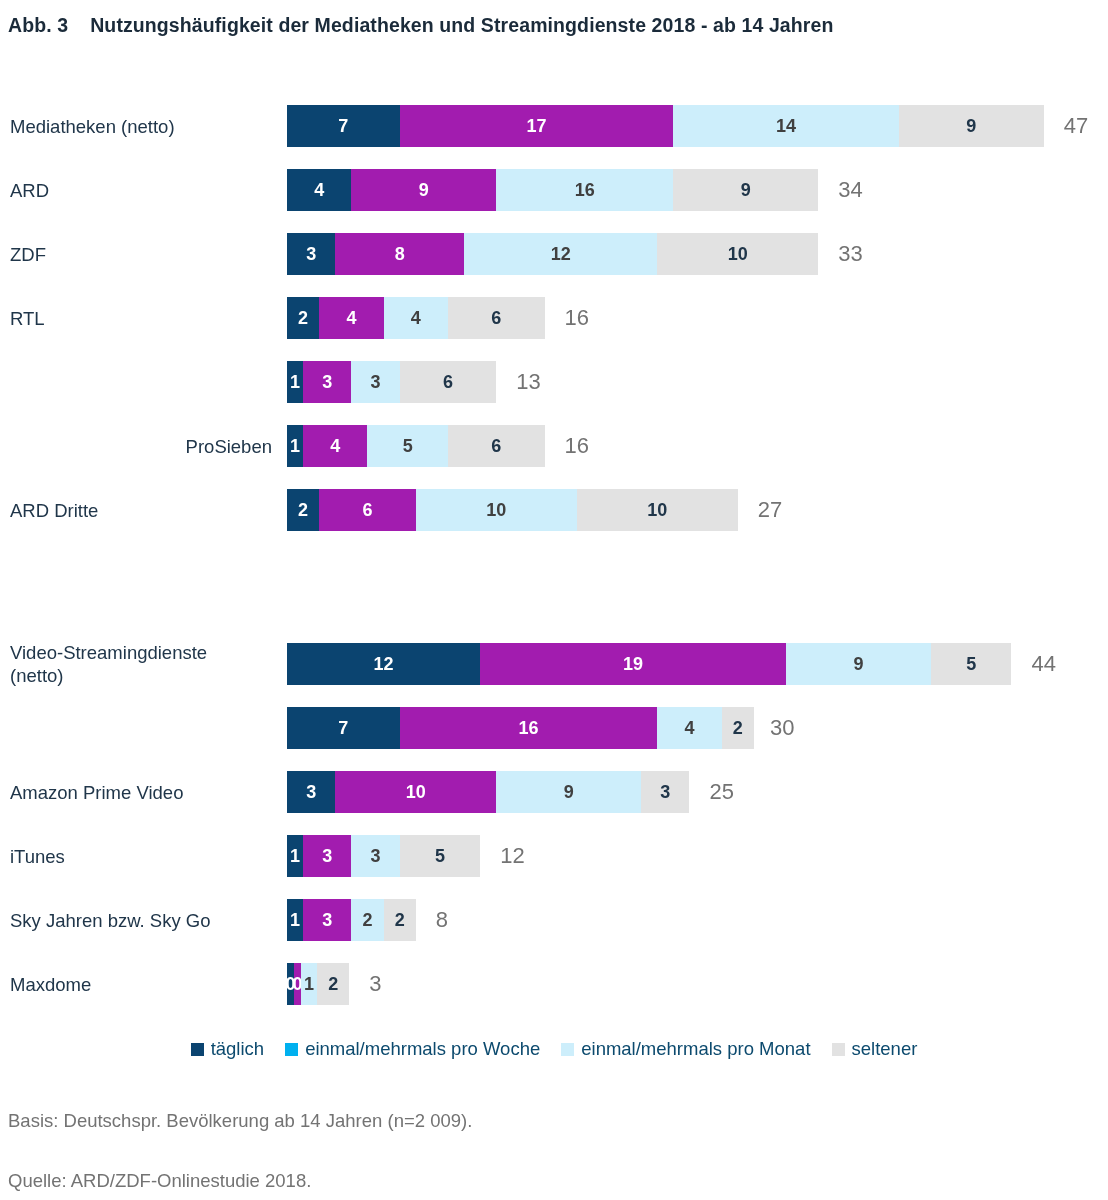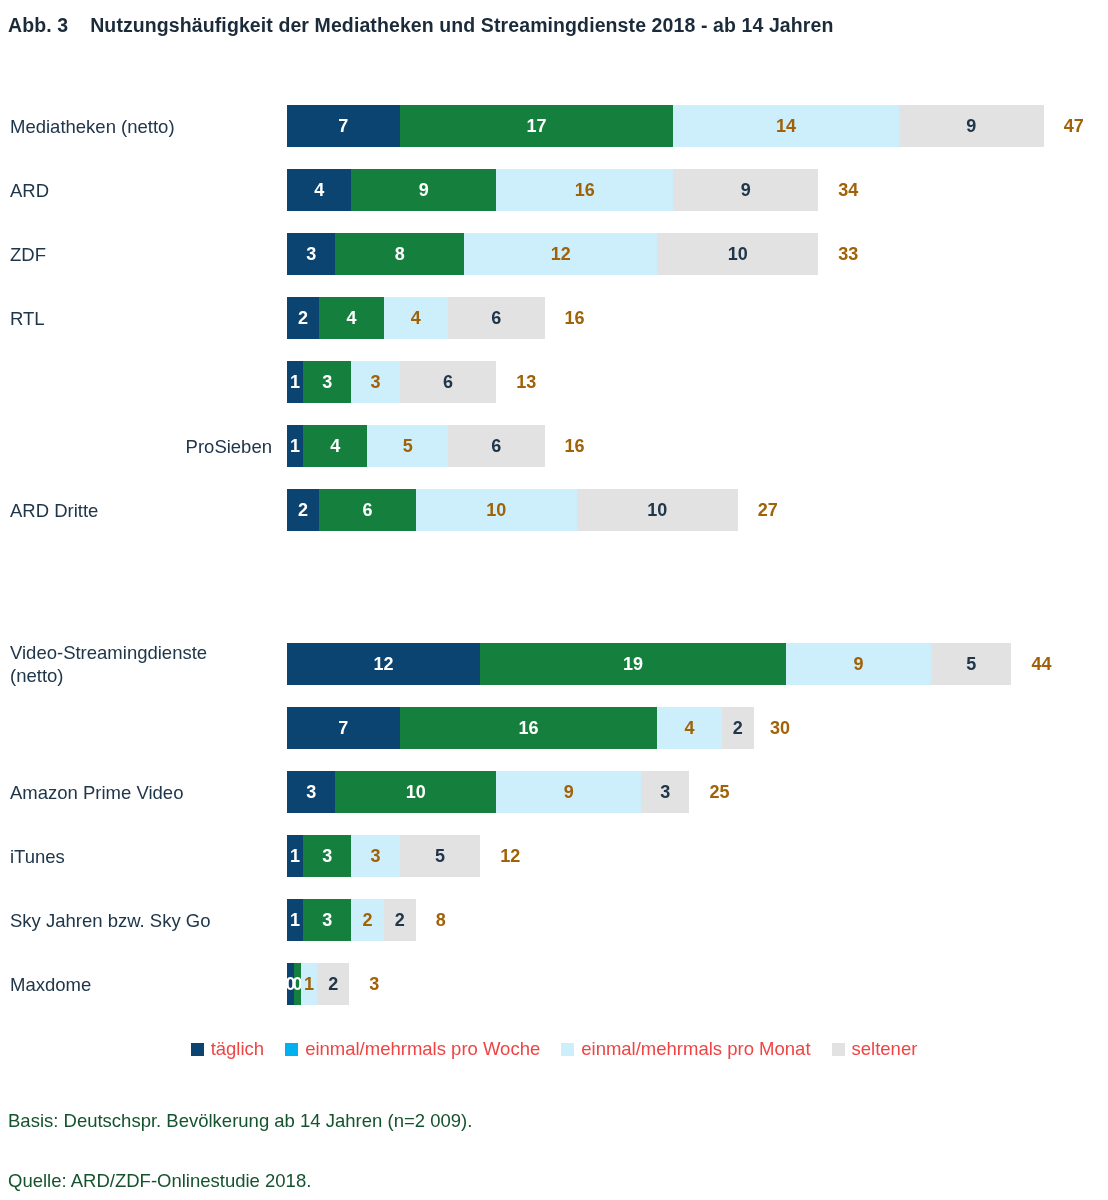--- a/index.html
+++ b/index.html
@@ -80,67 +80,67 @@
     height: 42px;
     display: flex;
     align-items: center;
     justify-content: center;
     font-size: 18px;
     font-weight: bold;
     overflow: hidden;
     box-sizing: border-box;
   }
   .seg.s0 { background: #0b4470; color: #ffffff; }
-  .seg.s1 { background: #15803d; color: #ffffff; }
-  .seg.s2 { background: #cdeefb; color: #a16207; }
+  .seg.s1 { background: #a21caf; color: #ffffff; }
+  .seg.s2 { background: #cdeefb; color: #404040; }
   .seg.s3 { background: #e2e2e2; color: #20364a; }
   .total {
     position: absolute;
     top: 0;
     height: 42px;
     display: flex;
     align-items: center;
-    font-size: 18px;
-    font-weight: bold;
-    color: #a16207;
+    font-size: 22px;
+    font-weight: normal;
+    color: #737373;
     white-space: nowrap;
   }
 
   
   .legend {
     position: absolute;
     left: 0;
     top: 1038px;
     width: 1108px;
     display: flex;
     justify-content: center;
     align-items: center;
     gap: 21px;
   }
   .legend-item {
     display: flex;
     align-items: center;
     font-size: 18.5px;
-    color: #ef4444;
+    color: #0c4a6e;
     white-space: nowrap;
   }
   .legend-swatch {
     width: 13px;
     height: 13px;
     margin-right: 7px;
     flex: 0 0 auto;
   }
 
   
   .footer {
     position: absolute;
     left: 8px;
     width: 1090px;
     font-size: 18.5px;
-    color: #14532d;
+    color: #737373;
   }
   .footer.basis { top: 1110px; }
   .footer.quelle { top: 1170px; }
 </style>
 </head>
 <body>
 
 <div class="header">
   <div class="header-line1">
     <span class="fig-no">Abb. 3</span>

